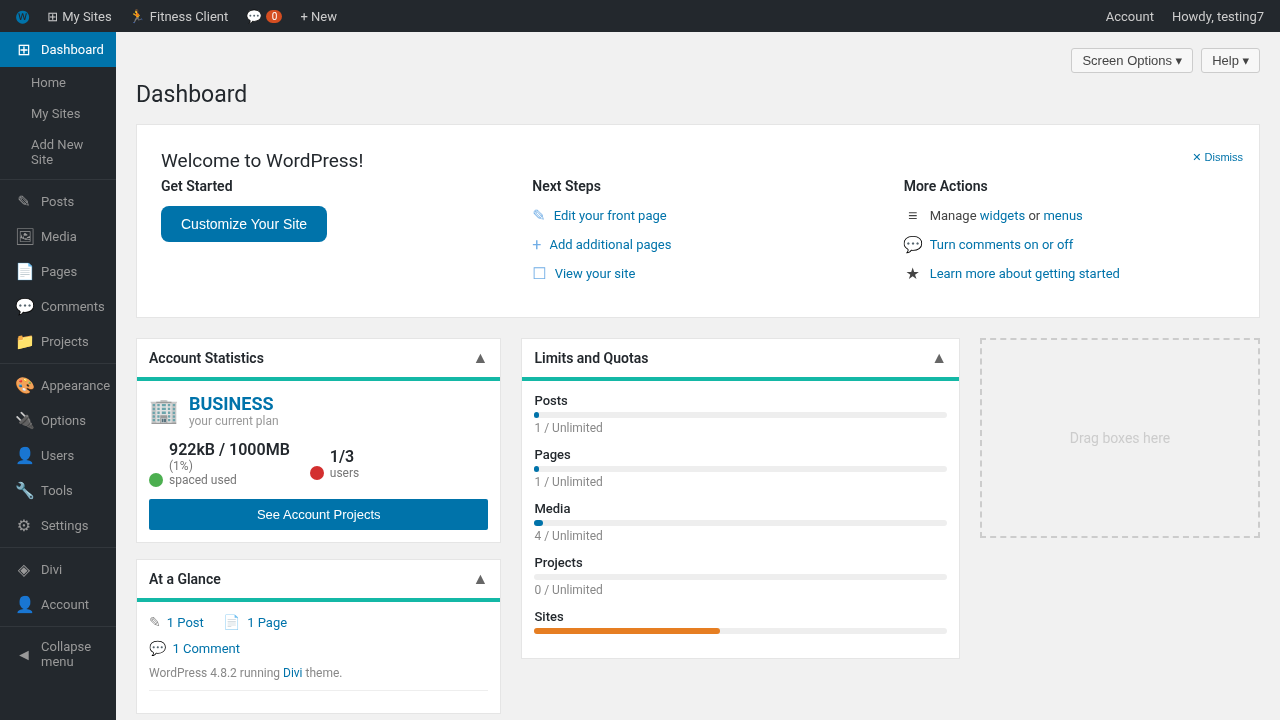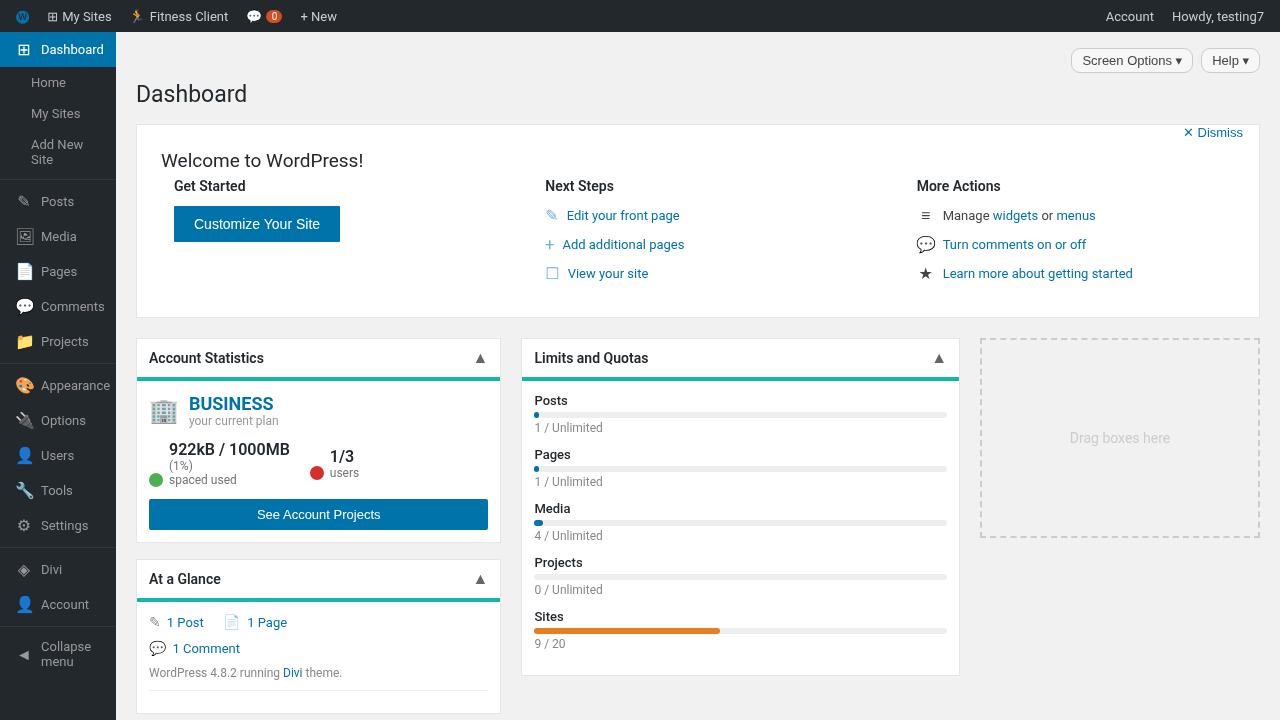--- a/index.html
+++ b/index.html
@@ -54,43 +54,43 @@
       flex: 1;
       padding: 16px 20px;
       background: #f1f1f1;
       overflow-y: auto;
     }
     .screen-toolbar {
       display: flex; justify-content: flex-end; gap: 8px; margin-bottom: 8px;
     }
     .screen-btn {
       background: #f7f7f7; border: 1px solid #ccc; padding: 4px 10px;
-      cursor: pointer; font-size: 13px; color: #444; border-radius: 9px;
+      cursor: pointer; font-size: 13px; color: #444; border-radius: 3px;
       display: flex; align-items: center; gap: 4px;
     }
     .page-title { font-size: 23px; font-weight: 400; color: #23282d; margin-bottom: 16px; }
 
     
     .welcome-panel {
       background: #fff; border: 1px solid #e5e5e5; padding: 24px;
       margin-bottom: 20px; position: relative;
     }
     .dismiss-btn {
-      position: absolute; top: 0; right: 16px; color: #0073aa; cursor: pointer;
-      font-size: 13px; display: flex; align-items: flex-end; gap: 4px;
+      position: absolute; top: 26px; right: 16px; color: #0073aa; cursor: pointer;
+      font-size: 11px; display: flex; align-items: flex-end; gap: 4px;
       text-decoration: none; background: none; border: none;
     }
     .welcome-title { font-size: 19px; font-weight: 400; margin-bottom: 6px; color: #23282d; }
     .welcome-sub { color: #666; margin-bottom: 20px; }
     .welcome-sections { display: flex; gap: 40px; }
-    .welcome-section { flex: 1; margin-left: 13px; }
+    .welcome-section { flex: 1; }
     .section-title { font-size: 14px; font-weight: 600; color: #23282d; margin-bottom: 12px; }
     .customize-btn {
       background: #0073aa; color: #fff; padding: 10px 20px; border: none;
-      cursor: pointer; font-size: 14px; border-radius: 1px; white-space: nowrap;
+      cursor: pointer; font-size: 14px; border-radius: 8px; white-space: nowrap;
     }
     .next-steps-list { list-style: none; }
     .next-steps-list li { display: flex; align-items: center; gap: 8px; margin-bottom: 10px; font-size: 13px; }
     .next-steps-list a { color: #0073aa; text-decoration: none; }
     .next-step-icon { color: #72aee6; font-size: 16px; }
     .more-actions-list { list-style: none; }
     .more-actions-list li { display: flex; align-items: center; gap: 8px; margin-bottom: 10px; font-size: 13px; }
     .more-actions-list a { color: #0073aa; text-decoration: none; }
 
     
@@ -431,21 +431,20 @@
               <div class="quota-bar-bg">
                 <div class="quota-bar blue" style="width:0%"></div>
               </div>
               <div class="quota-text">0 / Unlimited</div>
             </div>
             <div class="quota-item">
               <div class="quota-label">Sites</div>
               <div class="quota-bar-bg">
                 <div class="quota-bar orange" style="width:45%"></div>
               </div>
-              <div class="quota-text">9 / 20</div>
             </div>
           </div>
         </div>
 
       </div>
 
       <div class="dashboard-col-right">
         <div class="drag-boxes">
           <span>Drag boxes here</span>
         </div>

